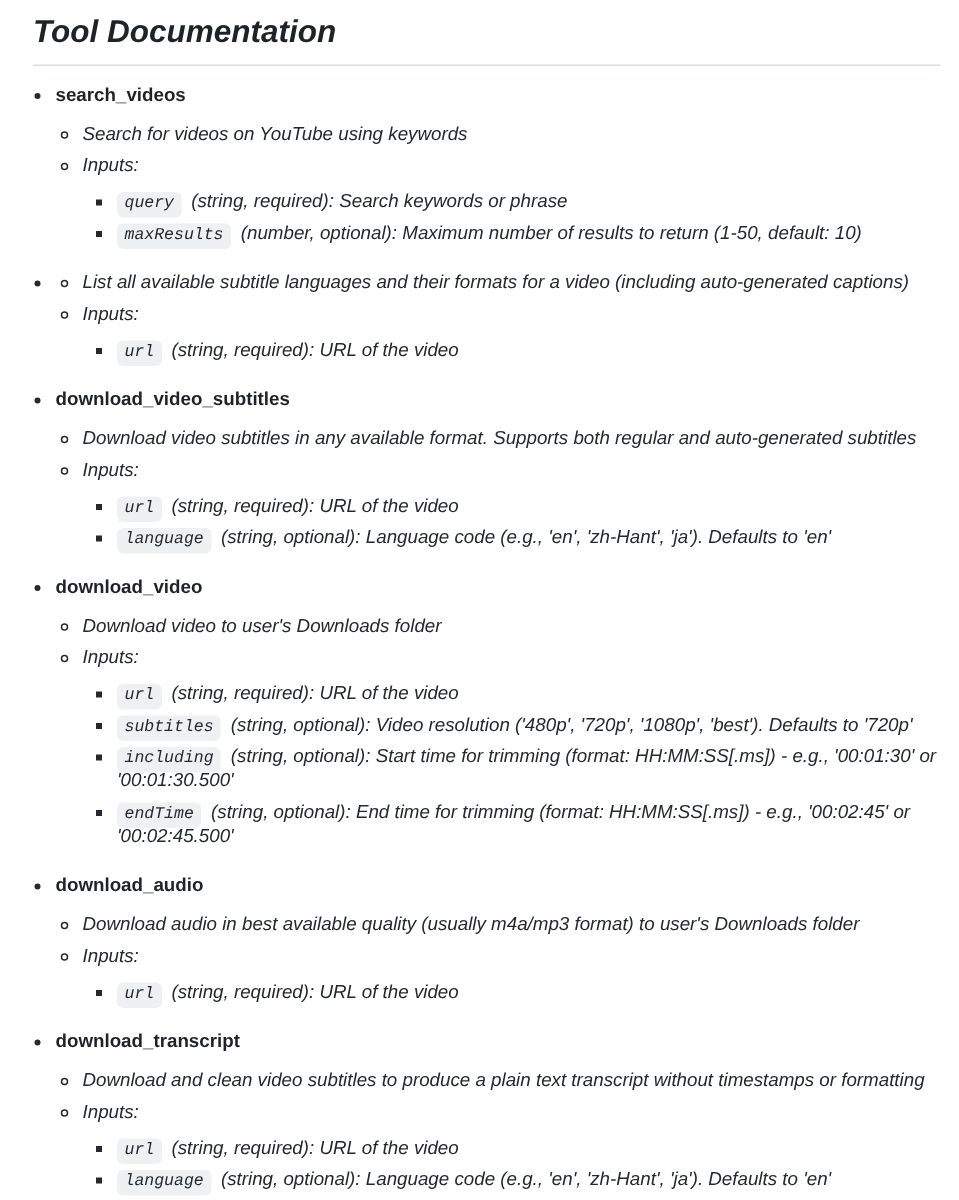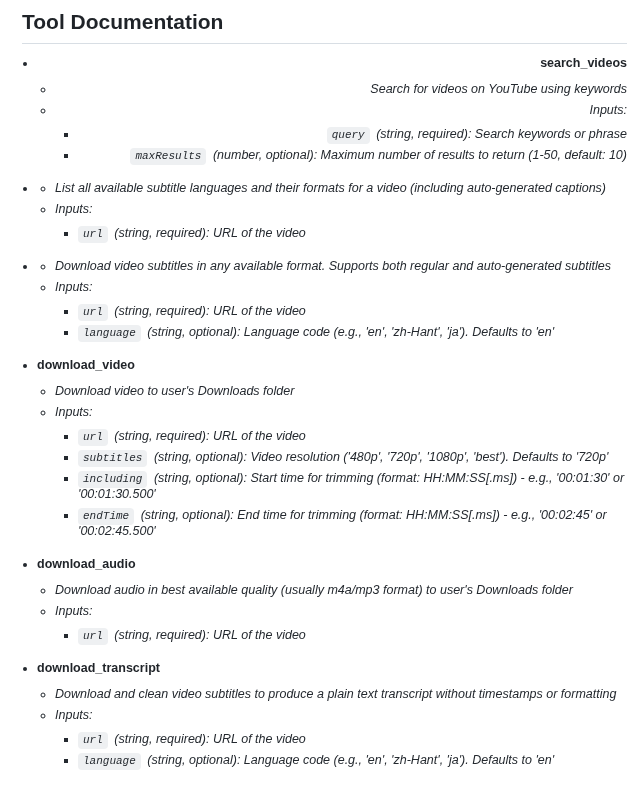--- a/index.html
+++ b/index.html
@@ -16,33 +16,34 @@
     padding: 8px 12px 0 22px;
   }
   h1.doc-title {
     margin: 0;
     font-size: 21px;
     font-weight: 600;
     line-height: 1.3;
     color: #1f2328;
     padding-bottom: 8px;
     border-bottom: 1px solid #d8dee4;
+    font-style: italic;
   }
   .md {
     font-size: 12.5px;
     line-height: 16px;
   }
   ul { margin: 0; }
   ul.l1 {
     list-style-type: disc;
     padding-left: 15px;
     margin-top: 0;
   }
   ul.l1 > li { margin-top: 17px; }
-  ul.l1 > li:first-child { margin-top: 11px; text-align: right; }
+  ul.l1 > li:first-child { margin-top: 11px; }
   p.tool-name {
     margin: 0 0 10px 0;
     font-weight: 700;
     color: #1f2328;
   }
   ul.l2 {
     list-style-type: circle;
     padding-left: 18px;
     font-style: italic;
   }
@@ -100,20 +101,21 @@
         <ul class="l3">
   <li>
     <code class="param-chip">url</code><span class="param-desc"> (string, required): URL of the video</span>
   </li>
 </ul>
       </li>
     </ul>
   </li>
 
   <li>
+    <p class="tool-name">download_video_subtitles</p>
     <ul class="l2">
       <li>Download video subtitles in any available format. Supports both regular and auto-generated subtitles</li>
       <li>
         <span>Inputs:</span>
         <ul class="l3">
   <li>
     <code class="param-chip">url</code><span class="param-desc"> (string, required): URL of the video</span>
   </li>
 
   <li>

